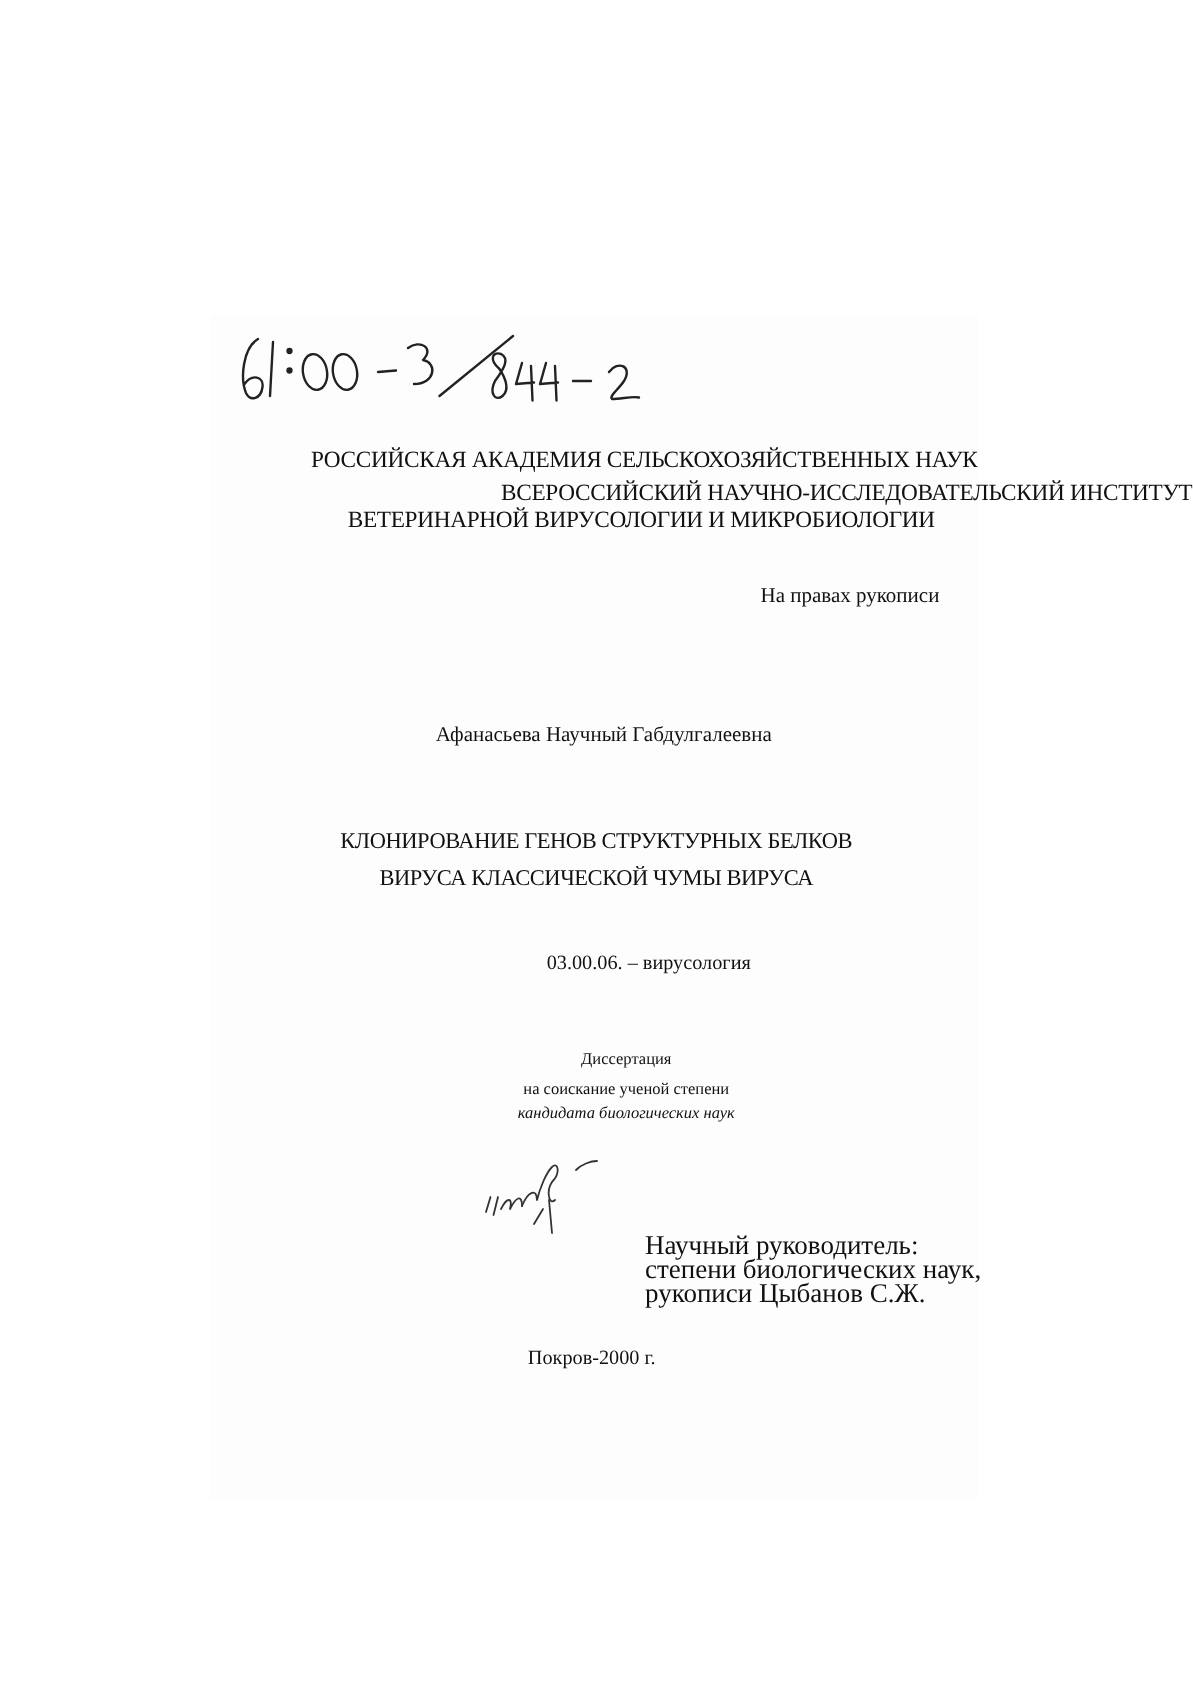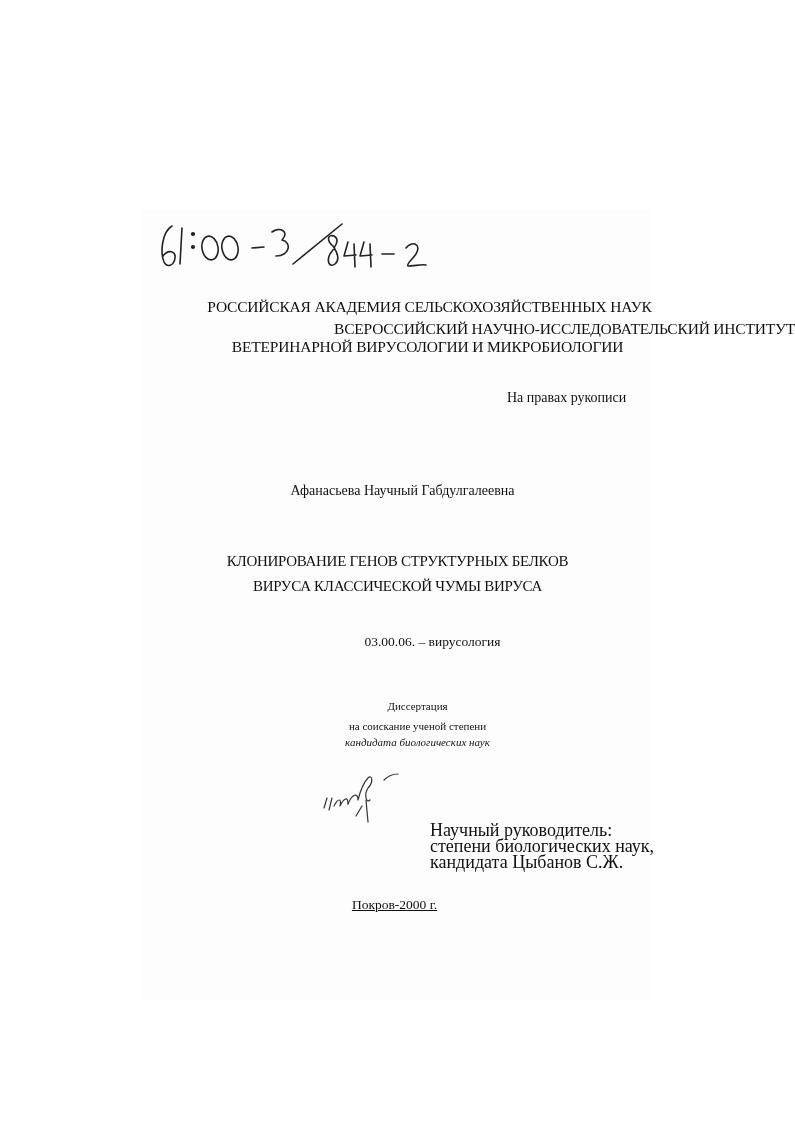--- a/index.html
+++ b/index.html
@@ -100,21 +100,20 @@
       font-size: 18px;
     }
     .place-year {
       left: 0;
       width: 759px;
       text-align: center;
       top: 897px;
       font-size: 13.5px;
       padding-left: 30px;
       box-sizing: border-box;
-      text-decoration: underline;
     }
   </style>
 </head>
 <body>
 
 <div class="scan-area"></div>
 
 <div class="abs handwritten-code" title="">
   <svg viewBox="0 0 300 70">
     <g fill="none" stroke="#222" stroke-width="1.6" stroke-linecap="round" stroke-linejoin="round">
@@ -172,15 +171,15 @@
       <path d="M16 42 C20 34, 24 34, 22 42 C26 34, 30 32, 30 40"></path>
       <path d="M30 40 C34 30, 40 28, 40 36 C42 28, 46 18, 50 14 C54 10, 56 18, 50 24 C46 30, 48 40, 52 36"></path>
       <path d="M44 42 L38 52 M48 36 L50 58"></path>
       <path d="M66 16 C70 12, 76 10, 80 10"></path>
     </g>
   </svg>
 </div>
 
 <div class="abs supervisor-line" style="top:820px;">Научный руководитель:</div>
 <div class="abs supervisor-line" style="top:836px;">степени биологических  наук,</div>
-<div class="abs supervisor-line" style="top:852px;">кандидата Цыбанов С.Ж.</div>
+<div class="abs supervisor-line" style="top:852px;">рукописи Цыбанов С.Ж.</div>
 
 <div class="abs place-year">Покров-2000 г.</div>
 
 </body></html>

